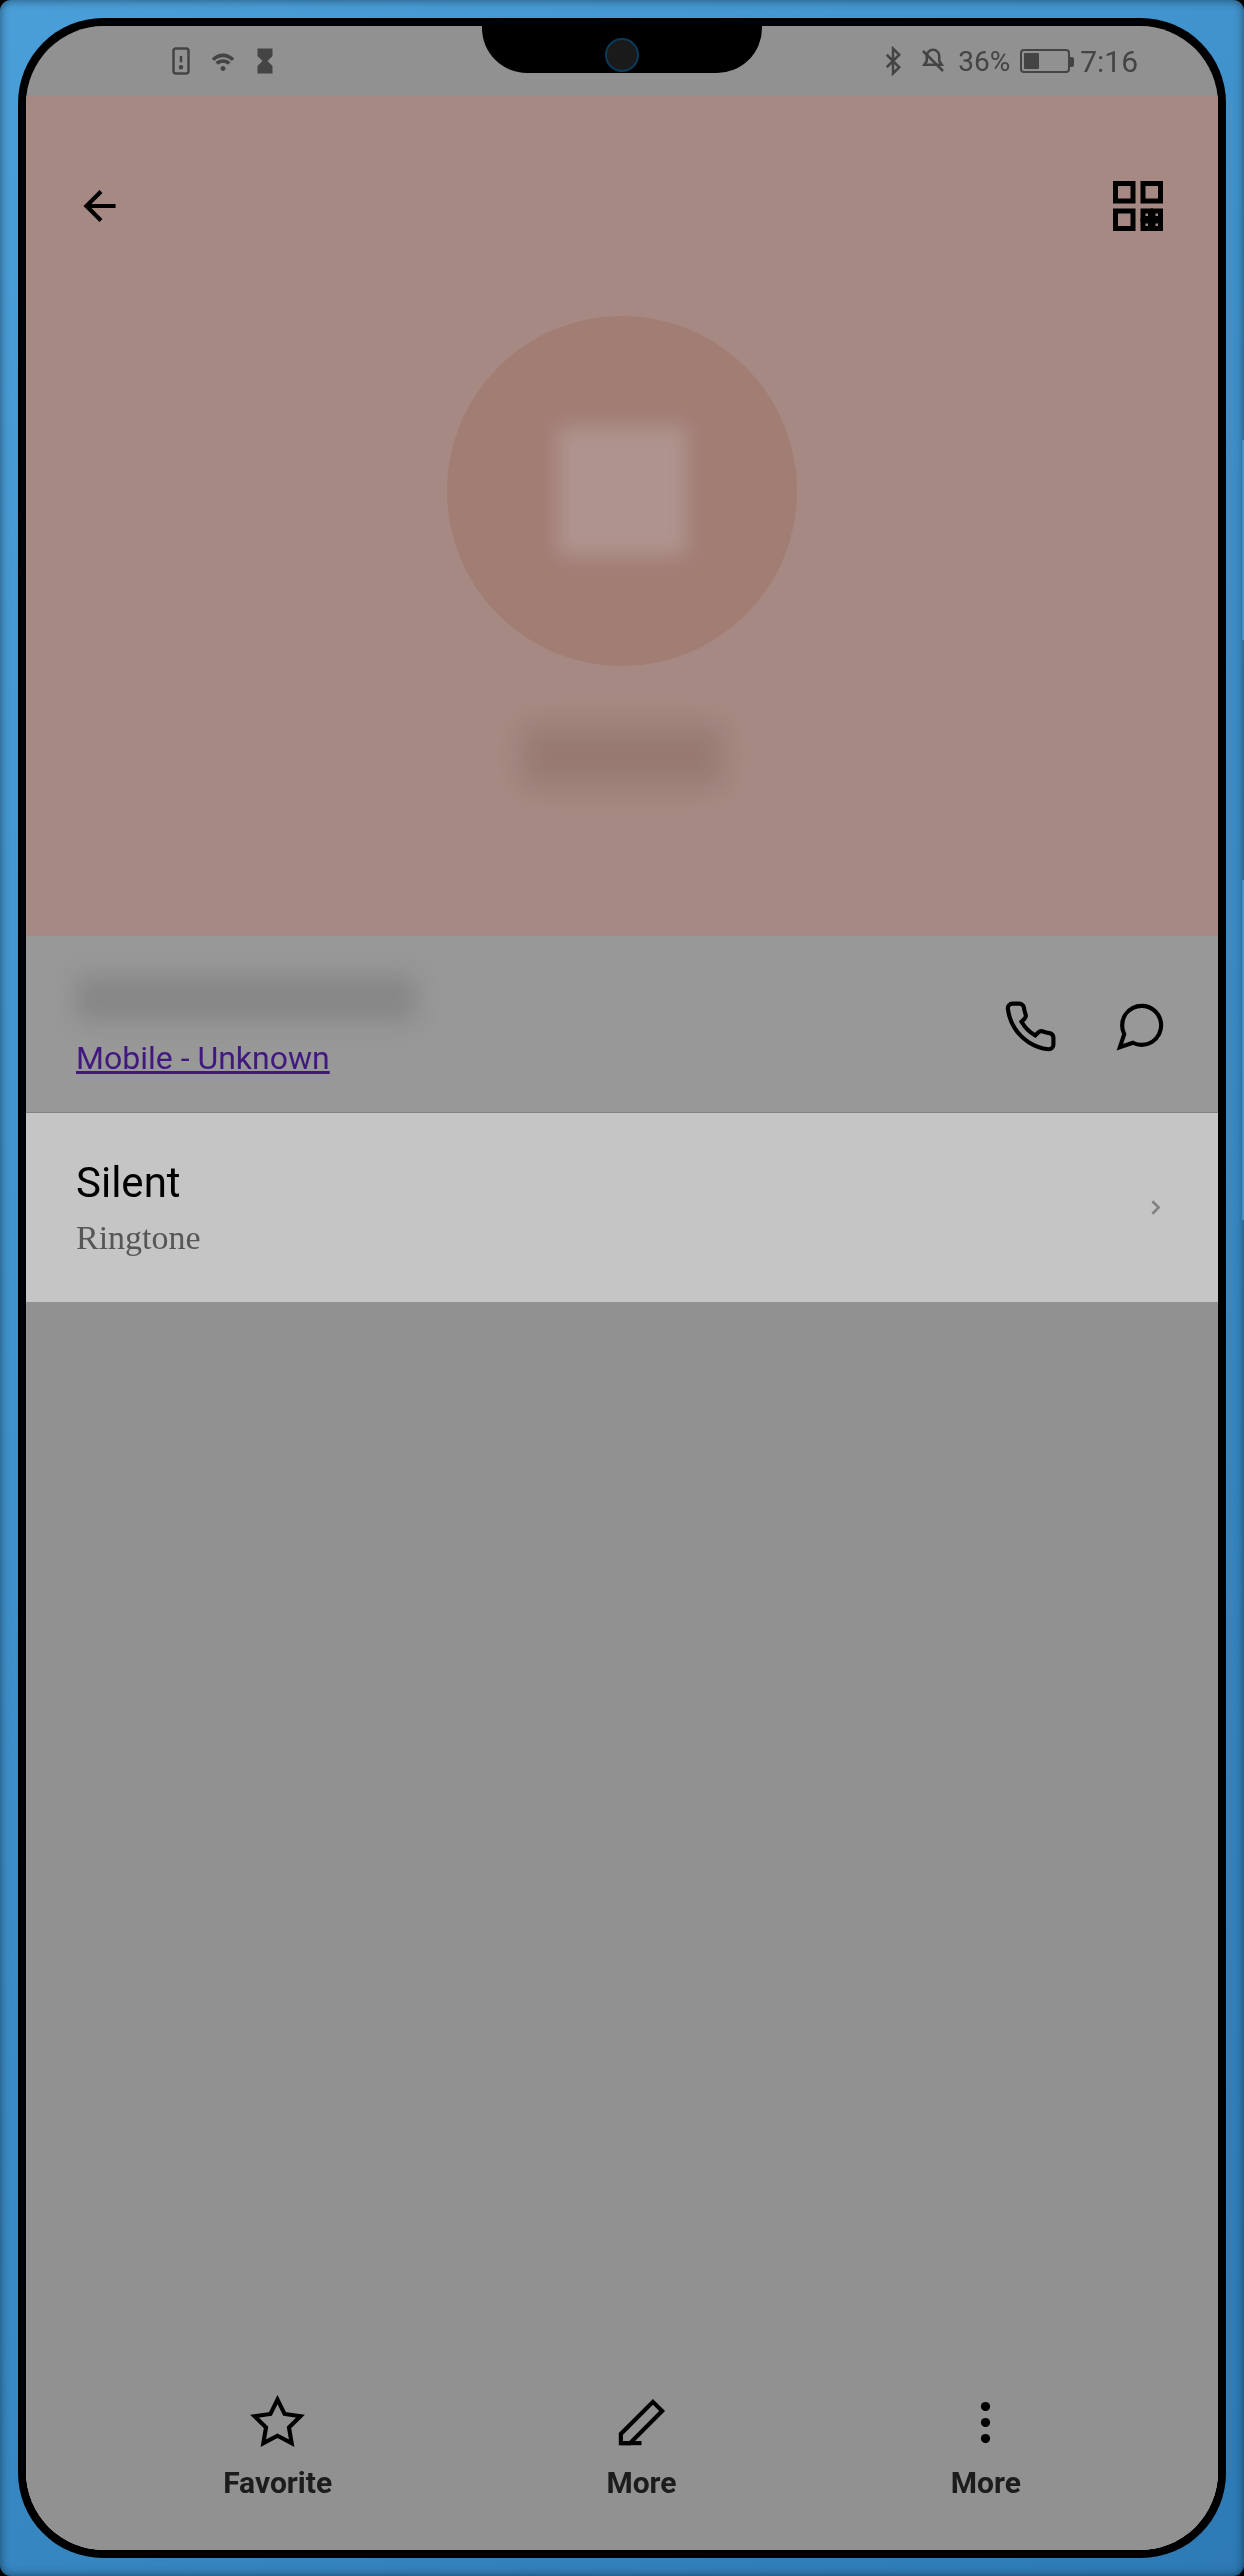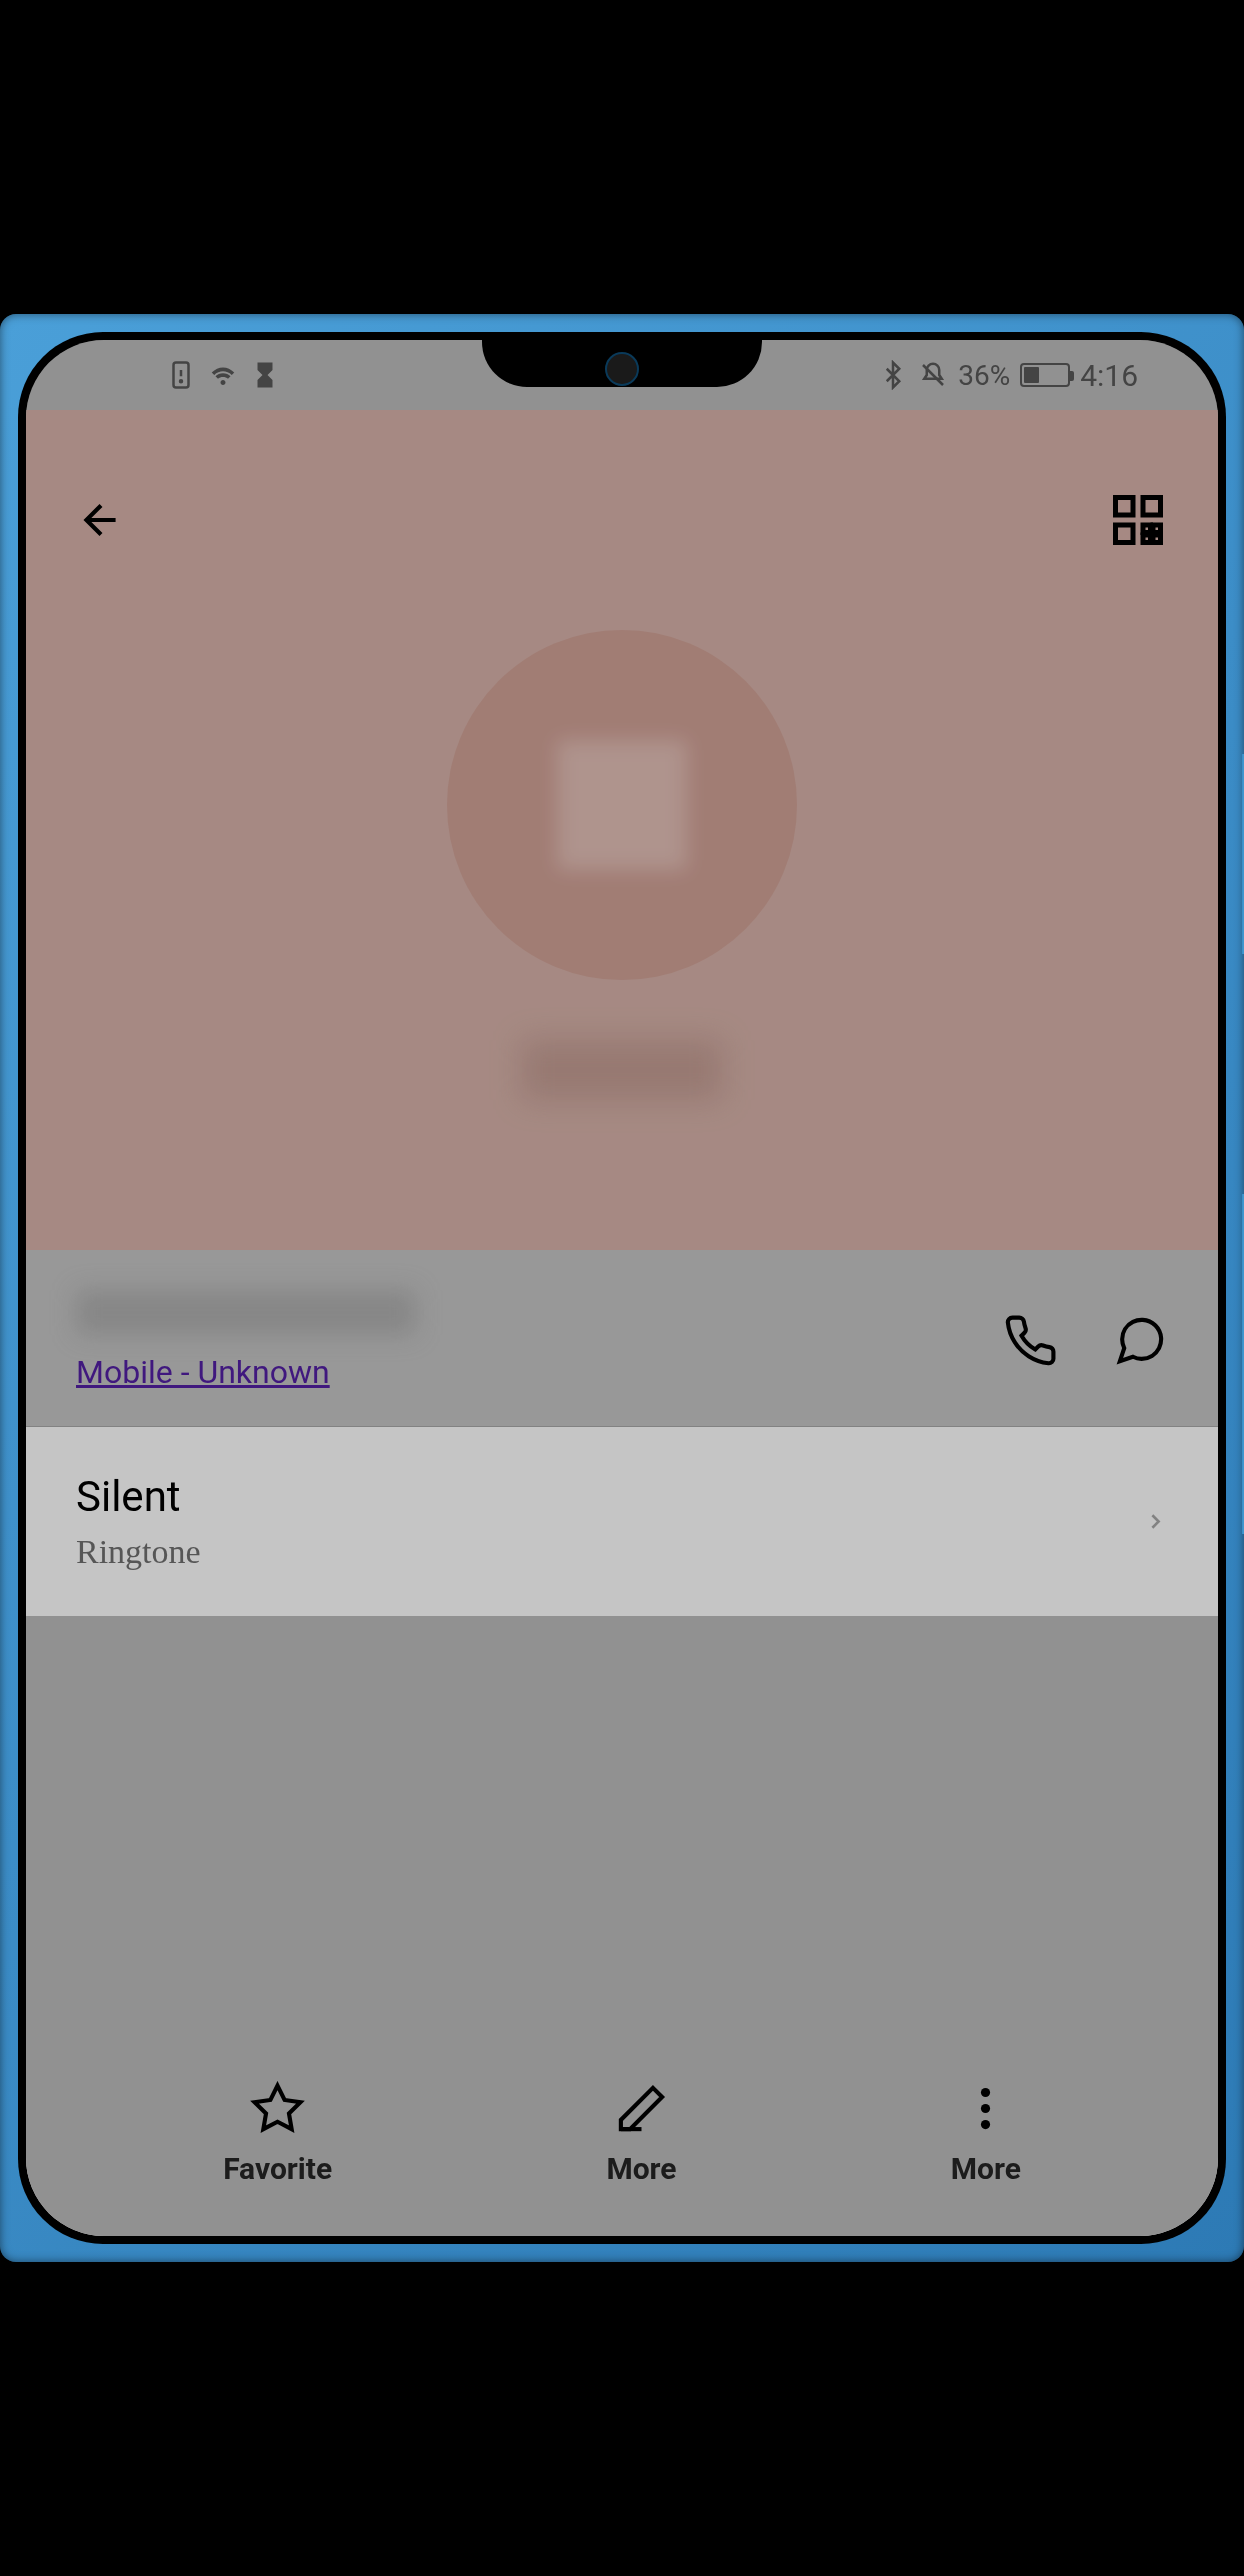--- a/index.html
+++ b/index.html
@@ -13,23 +13,23 @@
       width: 1244px;
       height: 2576px;
       background: #000;
       display: flex;
       align-items: center;
       justify-content: center;
     }
     
     .phone-frame {
       width: 1244px;
-      height: 1948px;
+      height: 2576px;
       background: linear-gradient(135deg, #4a9fd8, #2d7ab5);
-      border-radius: 16px;
+      border-radius: 11px;
       padding: 18px;
       position: relative;
       box-shadow: inset 0 0 10px rgba(0,0,0,0.5);
     }
     
     .phone-inner {
       width: 100%;
       height: 100%;
       background: #000;
       border-radius: 85px;
@@ -377,21 +377,21 @@
             <span class="status-icon">
               <svg viewBox="0 0 24 24" fill="none" stroke="#444" stroke-width="2">
                 <path d="M12 3a5 5 0 00-5 5v4l-2 3h14l-2-3V8a5 5 0 00-5-5z"></path>
                 <line x1="4" y1="4" x2="20" y2="20"></line>
               </svg>
             </span>
             <span style="font-size:28px;">36%</span>
             <span class="battery-icon">
               <span class="battery-fill"></span>
             </span>
-            <span style="font-size:30px;">4:16</span>
+            <span style="font-size:30px;">7:16</span>
           </div>
         </div>
 
         <div class="contact-header">
           <div class="header-bar">
             <div class="back-arrow">
               <svg viewBox="0 0 24 24" fill="none" stroke="#000" stroke-width="2">
                 <path d="M19 12H5M12 19l-7-7 7-7"></path>
               </svg>
             </div>

